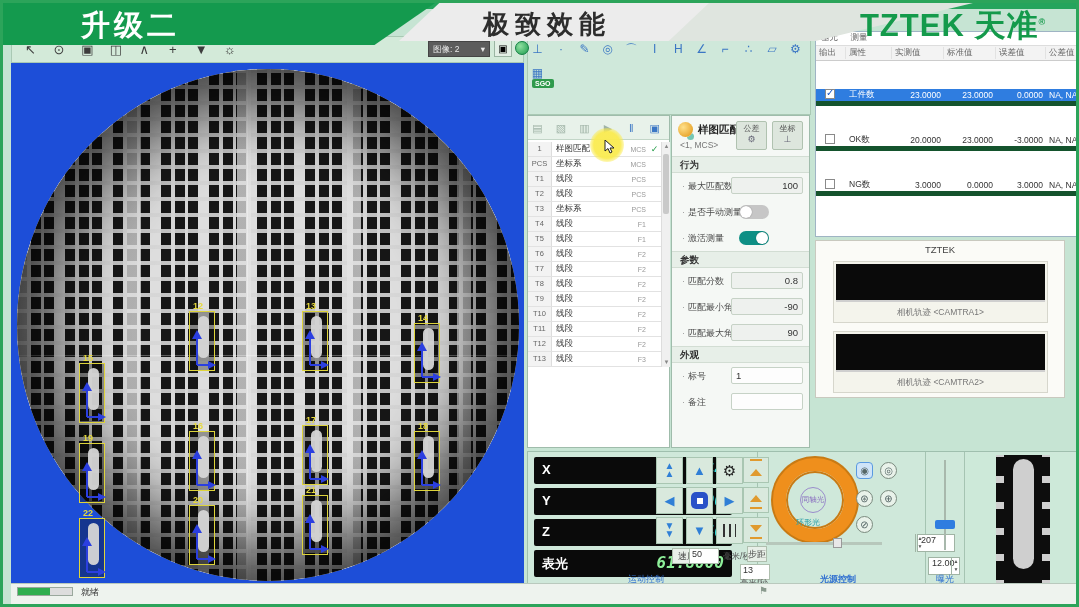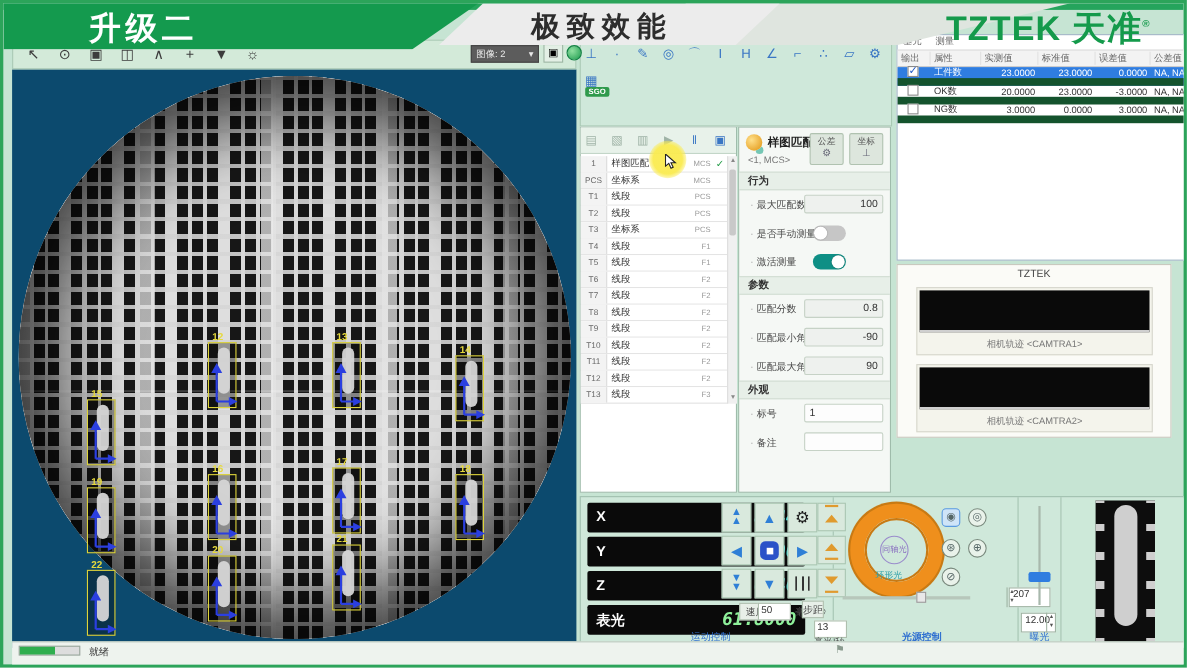--- a/index.html
+++ b/index.html
@@ -19,21 +19,21 @@
   .logo sup{font-size:9px;}
 
   
   .cam-toolbar{left:8px;top:33px;width:513px;height:27px;background:#d3ead9;border:1px solid #a9c9b4;z-index:10;}
   .ct-btn{display:inline-block;width:22px;height:21px;margin:2px 1px;text-align:center;line-height:20px;font-size:13px;color:#3c3c3c;border:1px solid transparent;vertical-align:top;}
   .img-select{left:416px;top:4px;width:62px;height:16px;background:#5c5c5c;color:#e8e8e8;font-size:8.5px;line-height:15px;padding:0 4px;border:1px solid #444;}
   .img-select .car{float:right;}
   .cam-snap{left:482px;top:3px;width:18px;height:17px;border:1px solid #9ab5a2;background:#e3efe5;font-size:10px;text-align:center;line-height:16px;}
   .cam-globe{left:503px;top:4px;width:14px;height:14px;border-radius:50%;background:radial-gradient(circle at 35% 35%,#8fe0a0,#1d9b4e);border:1px solid #128043;}
 
-  .cam-view{left:8px;top:60px;width:513px;height:526px;background:#0c4a6e;overflow:hidden;z-index:9;}
+  .cam-view{left:8px;top:60px;width:513px;height:526px;background:#1d4ed8;overflow:hidden;z-index:9;}
   .wafer-circle{left:6px;top:6px;width:502px;height:512px;border-radius:50%;overflow:hidden;background:#d2d2d2;}
   .wafer-pattern{inset:0;position:absolute;background:
     repeating-linear-gradient(90deg, rgba(228,228,228,0.75) 0 14px, rgba(228,228,228,0) 14px 110px),
     repeating-linear-gradient(0deg, rgba(210,210,210,0) 0 12px, rgba(214,214,214,0.9) 12px 16px),
     repeating-linear-gradient(90deg, #171717 0 10px, #d8d8d8 10px 14px, #171717 14px 24px, #d8d8d8 24px 27px, #171717 27px 37px, #dedede 37px 48px);}
   .wafer-vig{inset:0;position:absolute;border-radius:50%;box-shadow:inset 0 0 70px 34px rgba(0,0,0,0.72);}
   .cross-v{left:230px;top:0;width:1px;height:100%;background:rgba(255,255,255,0.30);}
   .cross-h{left:0;top:286px;width:100%;height:1px;background:rgba(255,255,255,0.30);}
 
   .match-box{position:absolute;width:26px;height:60px;border:1px solid #ded43b;background:rgba(10,10,10,0.35);}
@@ -85,21 +85,21 @@
   .toggle .knob{position:absolute;top:1px;left:1px;width:12px;height:12px;border-radius:50%;background:#fff;box-shadow:0 0 1px rgba(0,0,0,.5);}
   .toggle.on{background:#0e8f85;}
   .toggle.on .knob{left:auto;right:1px;}
 
   
   .rtable{left:812px;top:28px;width:263px;height:206px;background:#fff;border:1px solid #9fb4c4;z-index:8;}
   .rtabs{height:13px;font-size:8.5px;color:#666;padding-left:5px;}
   .rtabs span{margin-right:10px;}
   .rhead{display:grid;grid-template-columns:30px 46px 52px 52px 50px 1fr;height:16px;background:#f3f3f3;border-top:1px solid #ddd;border-bottom:1px solid #ccc;font-size:8.5px;color:#666;align-items:center;}
   .rhead div{padding:0 3px;border-right:1px solid #e2e2e2;white-space:nowrap;overflow:hidden;}
-  .rrow{display:grid;grid-template-columns:30px 46px 52px 52px 50px 1fr;height:17px;font-size:8.5px;color:#333;align-items:center;border-bottom:7px solid #14532d;}
+  .rrow{display:grid;grid-template-columns:30px 46px 52px 52px 50px 1fr;height:17px;font-size:8.5px;color:#333;align-items:center;border-bottom:5px solid #14532d;margin-top:28px;}
   .rrow div{padding:0 3px;white-space:nowrap;overflow:hidden;}
   .rrow .num{text-align:right;}
   .rrow.selected{background:#2f7de0;color:#fff;}
   .cb{display:inline-block;width:10px;height:10px;border:1px solid #8a8a8a;background:#fff;margin-left:6px;position:relative;}
   .rrow.checked .cb::after{content:"✓";position:absolute;left:0;top:-3px;font-size:10px;color:#1b56c4;}
 
   
   .cpanel{left:812px;top:237px;width:250px;height:158px;background:#fbfbf7;border:1px solid #c9c9bf;z-index:8;}
   .cpanel-title{width:100%;text-align:center;font-size:9.5px;color:#444;margin-top:3px;}
   .thumb{left:17px;width:215px;height:62px;border:1px solid #d6d6cc;background:#f4f4ec;}
@@ -658,21 +658,21 @@
     <div class="jog-btn" style="left:158px;top:65px;">▼</div>
     <div class="jog-btn" style="left:188px;top:65px;"><span class="fader"></span></div>
 
     <div class="spd-btn" style="left:128px;top:96px;margin-left:16px;">速度</div>
     <div class="spd-inp" style="left:161px;top:96px;">50</div>
     <div class="spd-unit" style="left:195px;top:99px;">毫米/秒</div>
 
     <div class="ybtn" style="top:5px;"><span class="ybar"></span><span class="tri up"></span></div>
     <div class="ybtn" style="top:35px;"><span class="tri up" style="margin-top:6px;"></span><span class="ybar"></span></div>
     <div class="ybtn" style="top:65px;"><span class="tri dn" style="margin-top:5px;"></span><span class="ybar"></span></div>
-    <div class="spd-btn" style="left:201px;top:94px;width:20px;">步距</div>
+    <div class="spd-btn" style="left:219px;top:94px;width:20px;">步距</div>
     <div class="spd-inp" style="left:212px;top:112px;">13</div>
     <div class="spd-unit" style="left:212px;top:126px;">毫米/秒</div>
 
     <div class="btab" style="left:100px;">运动控制</div>
 
     <div class="abs ring">
       <span class="ring-inner">同轴光</span>
       <span class="ring-lab">环形光</span>
     </div>
     <div class="abs hslider">

